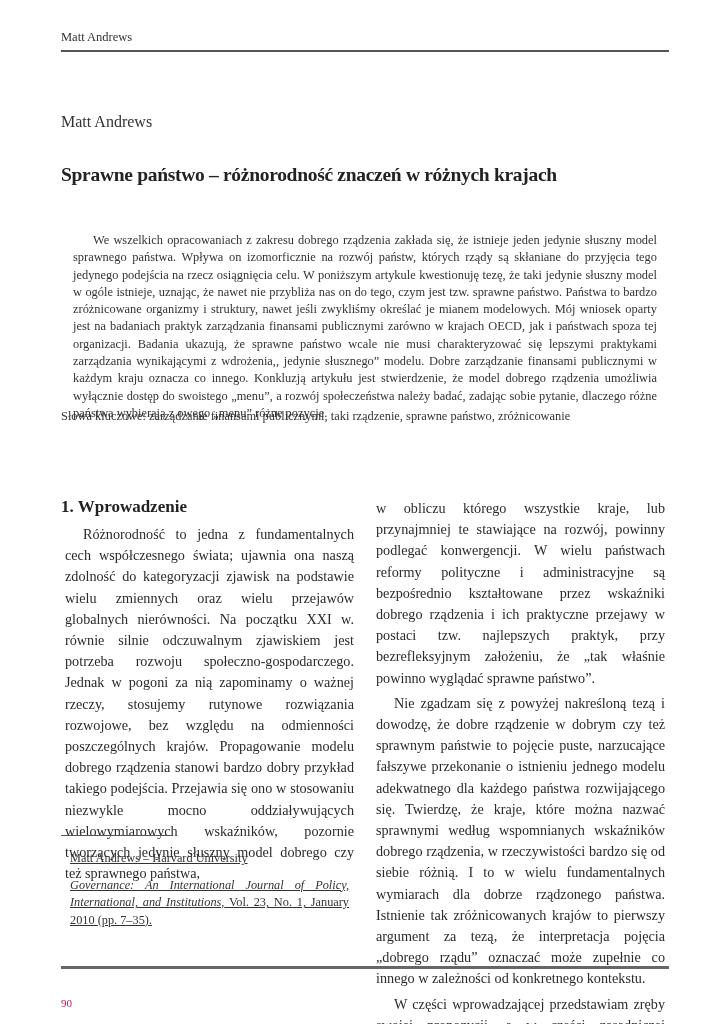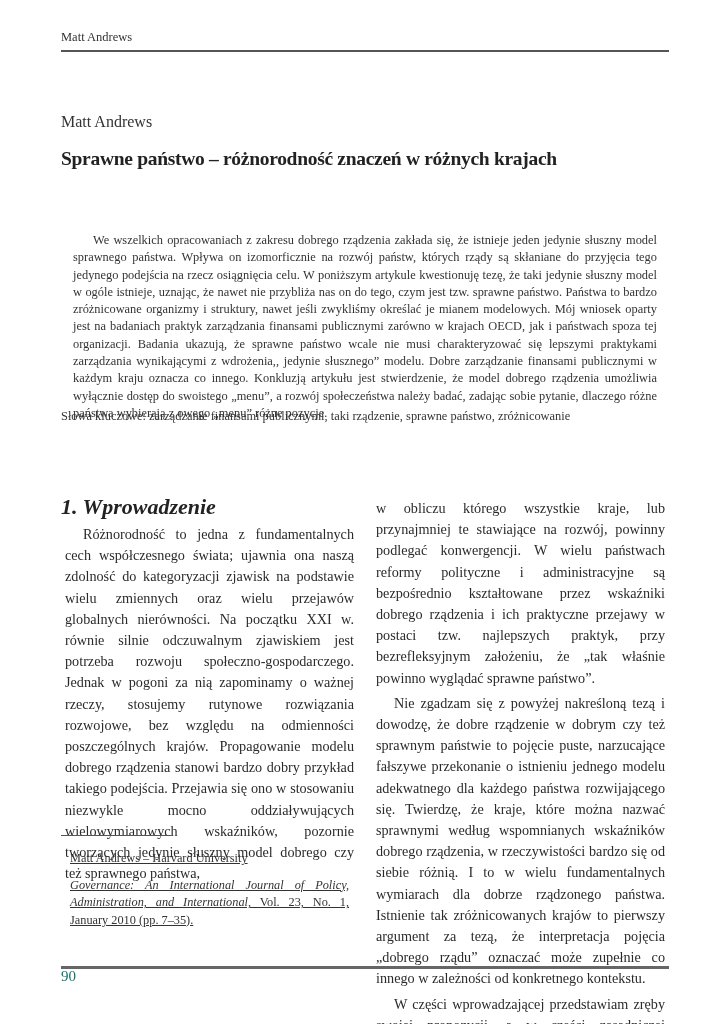--- a/index.html
+++ b/index.html
@@ -1,36 +1,36 @@
 <!DOCTYPE html>
 <html><head>
 <meta charset="utf-8">
 <style>
   html, body { margin: 0; padding: 0; background: #ffffff; }
   body { width: 721px; height: 1024px; position: relative; overflow: hidden;
          font-family: "Liberation Serif", "DejaVu Serif", serif; color: #2a2a2a; }
   .running-head { position: absolute; left: 61px; top: 30px; font-size: 12.5px; color: #333; }
   .top-rule { position: absolute; left: 61px; top: 50px; width: 608px; height: 2px; background: #555; }
   .author { position: absolute; left: 61px; top: 113px; font-size: 16px; color: #333; }
-  .title { position: absolute; left: 61px; top: 148px; font-size: 19.5px; font-weight: bold; color: #222; letter-spacing: -0.3px; }
+  .title { position: absolute; left: 61px; top: 164px; font-size: 19.5px; font-weight: bold; color: #222; letter-spacing: -0.3px; }
   .abstract { position: absolute; left: 61px; top: 220px; width: 608px; font-size: 12.4px; line-height: 17.3px; text-align: justify; color: #333; }
   .abstract p { margin: 12px; text-indent: 20px; }
   .keywords { position: absolute; left: 61px; top: 409px; width: 608px; font-size: 12.4px; color: #333; }
   .col { position: absolute; font-size: 14.2px; line-height: 21.2px; text-align: justify; color: #2a2a2a; }
   .col-left { left: 61px; top: 496px; width: 297px; }
   .col-right { left: 372px; top: 496px; width: 297px; top: 494px; }
   .col p { margin: 4px; text-indent: 18px; }
   .col p.noindent { text-indent: 0; }
-  .section-heading { font-size: 22px; font-weight: bold; margin: 0 0 6px 0; line-height: 22px; color: #222; font-style: italic; }
+  .section-heading { font-size: 17px; font-weight: bold; margin: 0 0 6px 0; line-height: 22px; color: #222; }
   .fn-rule { position: absolute; left: 61px; top: 835px; width: 110px; height: 1px; background: #555; }
   .footnote { position: absolute; left: 61px; top: 841px; width: 297px; font-size: 12.3px; line-height: 17.6px; text-align: justify; color: #333; }
   .footnote p { margin: 9px; text-decoration: underline; }
   .footnote i { font-style: italic; }
   .bottom-rule { position: absolute; left: 61px; top: 966px; width: 608px; height: 3px; background: #666; }
-  .page-number { position: absolute; left: 61px; top: 968px; font-size: 15px; color: #0f766e; }
+  .page-number { position: absolute; left: 61px; top: 997px; font-size: 11px; color: #be185d; }
 </style>
 </head>
 <body>
 
 <div class="running-head">Matt Andrews</div>
 <div class="top-rule"></div>
 
 <div class="author">Matt Andrews</div>
 <div class="title">Sprawne państwo – różnorodność znaczeń w różnych krajach</div>
 
@@ -46,17 +46,17 @@
 
 <div class="col col-right">
   <p class="noindent">w obliczu którego wszystkie kraje, lub przynajmniej te stawiające na rozwój, powinny podlegać konwergencji. W wielu państwach reformy polityczne i administracyjne są bezpośrednio kształtowane przez wskaźniki dobrego rządzenia i ich praktyczne przejawy w postaci tzw. najlepszych praktyk, przy bezrefleksyjnym założeniu, że „tak właśnie powinno wyglądać sprawne państwo”.</p>
   <p>Nie zgadzam się z powyżej nakreśloną tezą i dowodzę, że dobre rządzenie w dobrym czy też sprawnym państwie to pojęcie puste, narzucające fałszywe przekonanie o istnieniu jednego modelu adekwatnego dla każdego państwa rozwijającego się. Twierdzę, że kraje, które można nazwać sprawnymi według wspomnianych wskaźników dobrego rządzenia, w rzeczywistości bardzo się od siebie różnią. I to w wielu fundamentalnych wymiarach dla dobrze rządzonego państwa. Istnienie tak zróżnicowanych krajów to pierwszy argument za tezą, że interpretacja pojęcia „dobrego rządu” oznaczać może zupełnie co innego w zależności od konkretnego kontekstu.</p>
   <p>W części wprowadzającej przedstawiam zręby swojej propozycji, a w części zasadniczej analizuję zagadnienie struktury zarządzania finansami</p>
 </div>
 
 <div class="fn-rule"></div>
 <div class="footnote">
   <p>Matt Andrews – Harvard University</p>
-  <p><i>Governance: An International Journal of Policy, Administration, and International,</i><span> Vol. 23, No. 1, January 2010 (pp. 7–35).</span></p>
+  <p><i>Governance: An International Journal of Policy, International, and Institutions,</i><span> Vol. 23, No. 1, January 2010 (pp. 7–35).</span></p>
 </div>
 
 <div class="bottom-rule"></div>
 <div class="page-number">90</div>
 
 </body></html>

